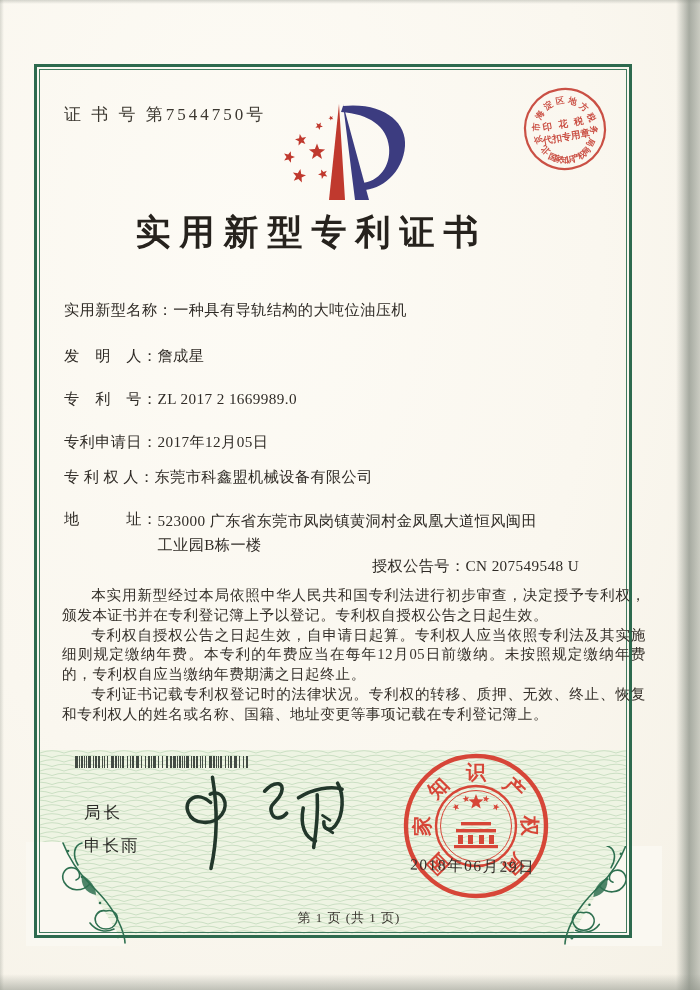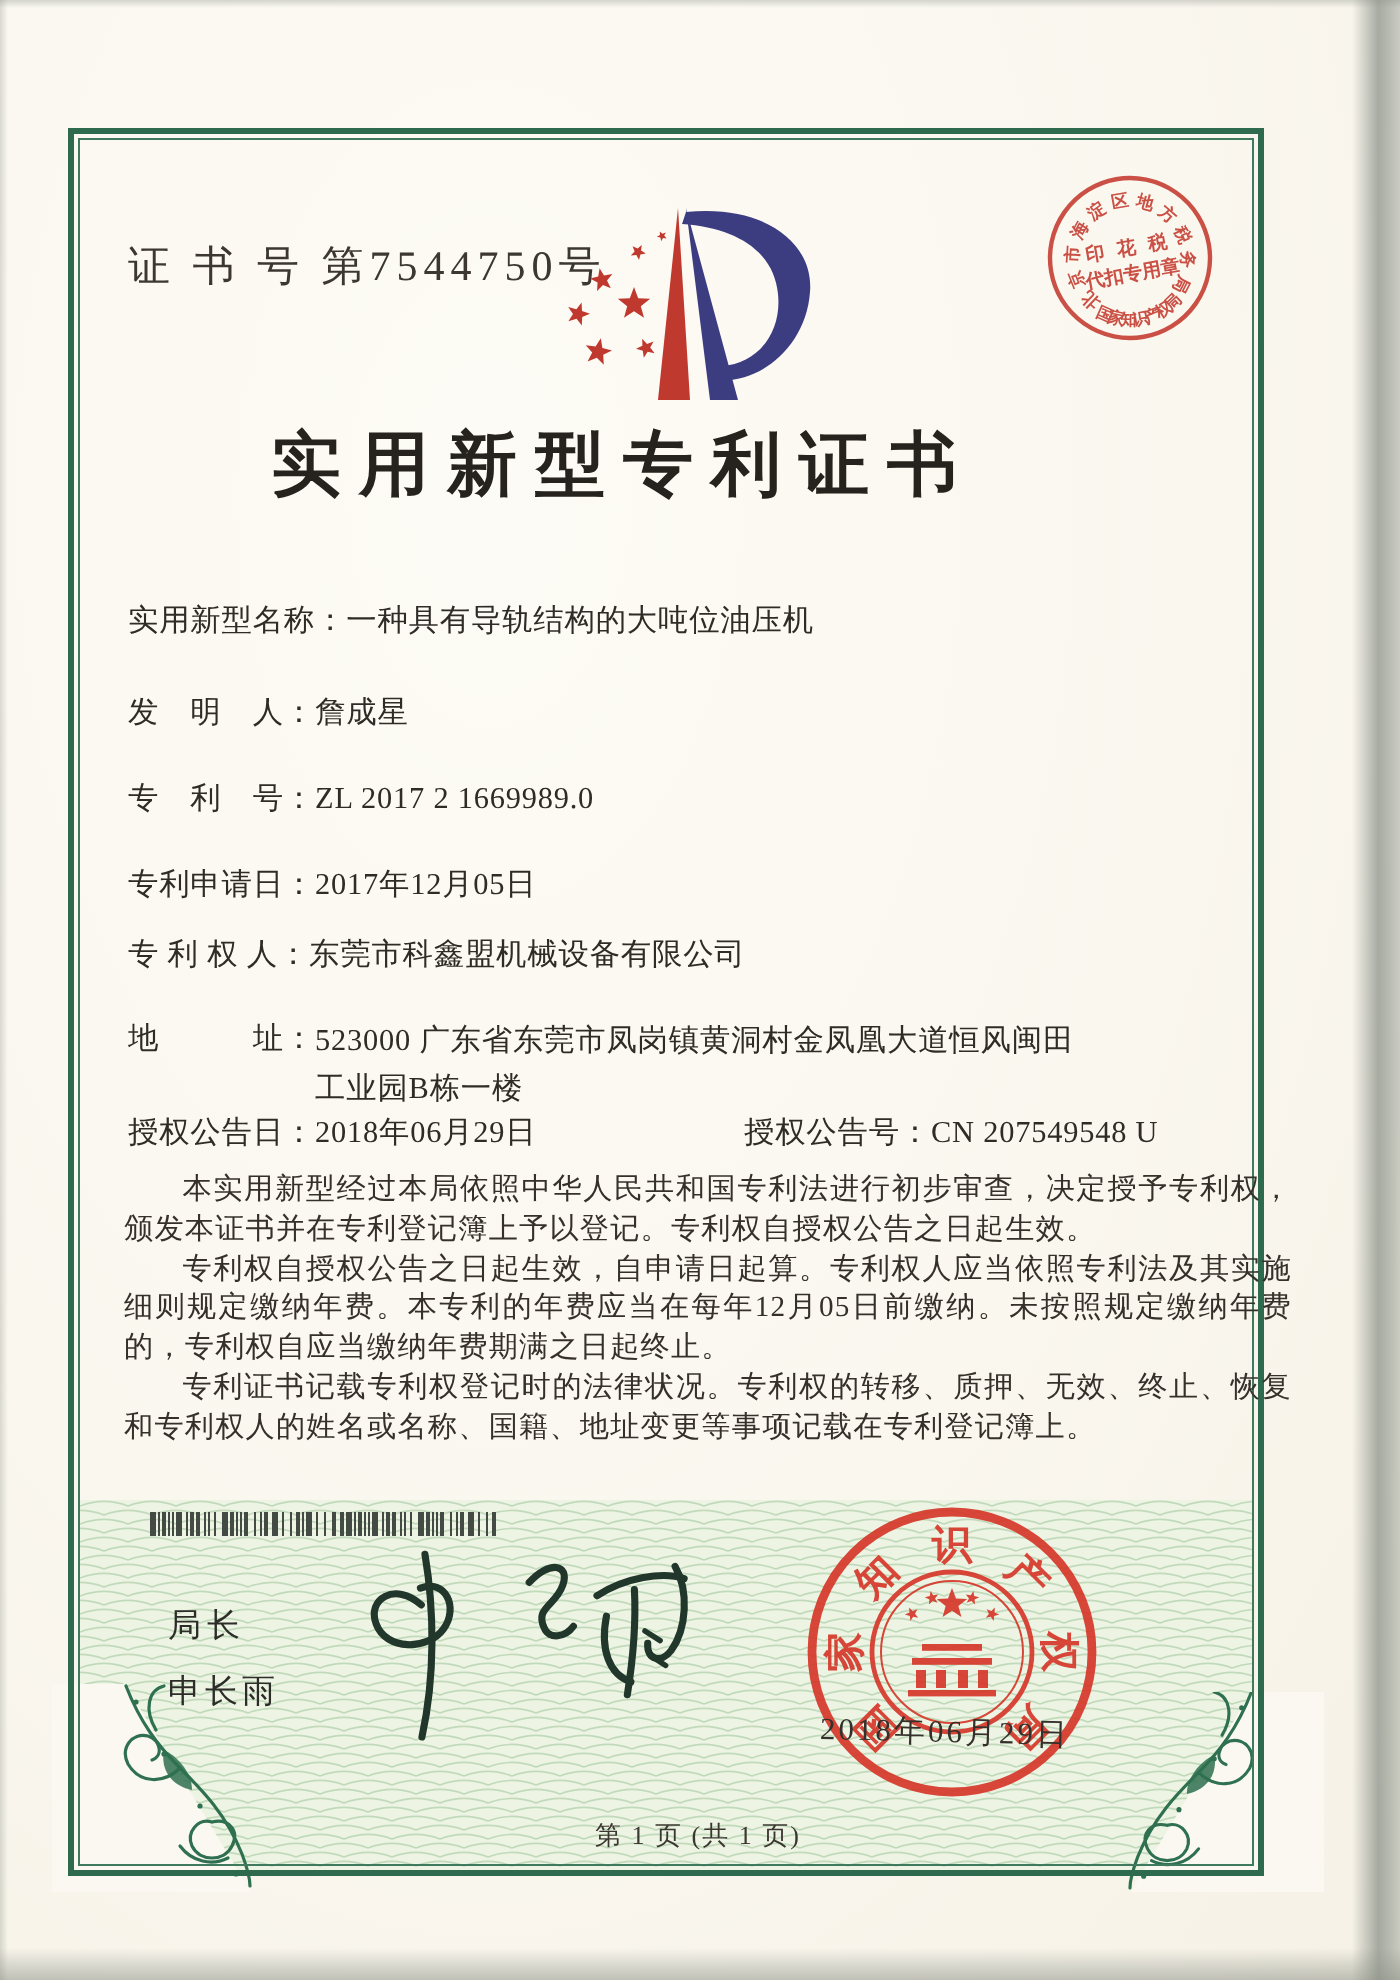--- a/index.html
+++ b/index.html
@@ -19,21 +19,21 @@
   .frame::before{content:'';position:absolute;inset:2px;border:1px solid #3f7a5e;}
   
   .panel{position:absolute;left:40px;top:750px;width:586px;height:185px;z-index:1;}
   .panel svg{display:block;width:100%;height:100%;}
   
   .orn{position:absolute;z-index:2;}
   .orn-left{left:26px;top:842px;width:100px;height:104px;transform:scaleX(-1);}
   .orn-right{left:564px;top:846px;width:98px;height:100px;}
   .orn svg{display:block;width:100%;height:100%;}
   
-  .cert-no{position:absolute;left:64px;top:103px;font-size:21px;letter-spacing:3px;color:#3c3831;z-index:5;margin-top:16px;}
+  .cert-no{position:absolute;left:64px;top:103px;font-size:17px;letter-spacing:3px;color:#3c3831;z-index:5;}
   .logo{position:absolute;left:281px;top:100px;width:130px;height:106px;z-index:5;}
   .title{position:absolute;left:34px;top:209px;width:555px;text-align:center;font-size:35px;font-weight:700;
          letter-spacing:9px;color:#26221d;z-index:5;}
   
   .tax-stamp{position:absolute;left:521px;top:85px;width:88px;height:88px;z-index:6;opacity:.88;}
   
   .fields{position:absolute;left:64px;top:300px;width:564px;z-index:5;font-size:15.2px;letter-spacing:.4px;}
   .fields .row{position:absolute;left:0;white-space:nowrap;}
   .r1{top:0;} .r2{top:46px;} .r3{top:89px;} .r4{top:132px;} .r5{top:167px;} .r6{top:209px;} .r7{top:256px;}
   .lbl{color:#2f2b26;}
@@ -202,21 +202,20 @@
     <div class="row r4">
       <span class="lbl">专利申请日：</span><span class="val">2017年12月05日</span>
     </div>
     <div class="row r5">
       <span class="lbl">专 利 权 人：</span><span class="val">东莞市科鑫盟机械设备有限公司</span>
     </div>
     <div class="row r6">
       <span class="lbl">地　　　址：</span><span class="val-block"><span>523000 广东省东莞市凤岗镇黄洞村金凤凰大道恒风闽田</span><br><span>工业园B栋一楼</span></span>
     </div>
     <div class="row r7">
-      <span><span class="lbl">授权公告日：</span><span class="val">2018年06月29日</span></span>
       <span class="pair2"><span class="lbl">授权公告号：</span><span class="val">CN 207549548 U</span></span>
     </div>
   </div>
 
   <div class="body-text">
     <p>本实用新型经过本局依照中华人民共和国专利法进行初步审查，决定授予专利权，颁发本证书并在专利登记簿上予以登记。专利权自授权公告之日起生效。</p>
     <p>专利权自授权公告之日起生效，自申请日起算。专利权人应当依照专利法及其实施细则规定缴纳年费。本专利的年费应当在每年12月05日前缴纳。未按照规定缴纳年费的，专利权自应当缴纳年费期满之日起终止。</p>
     <p>专利证书记载专利权登记时的法律状况。专利权的转移、质押、无效、终止、恢复和专利权人的姓名或名称、国籍、地址变更等事项记载在专利登记簿上。</p>
   </div>
 

